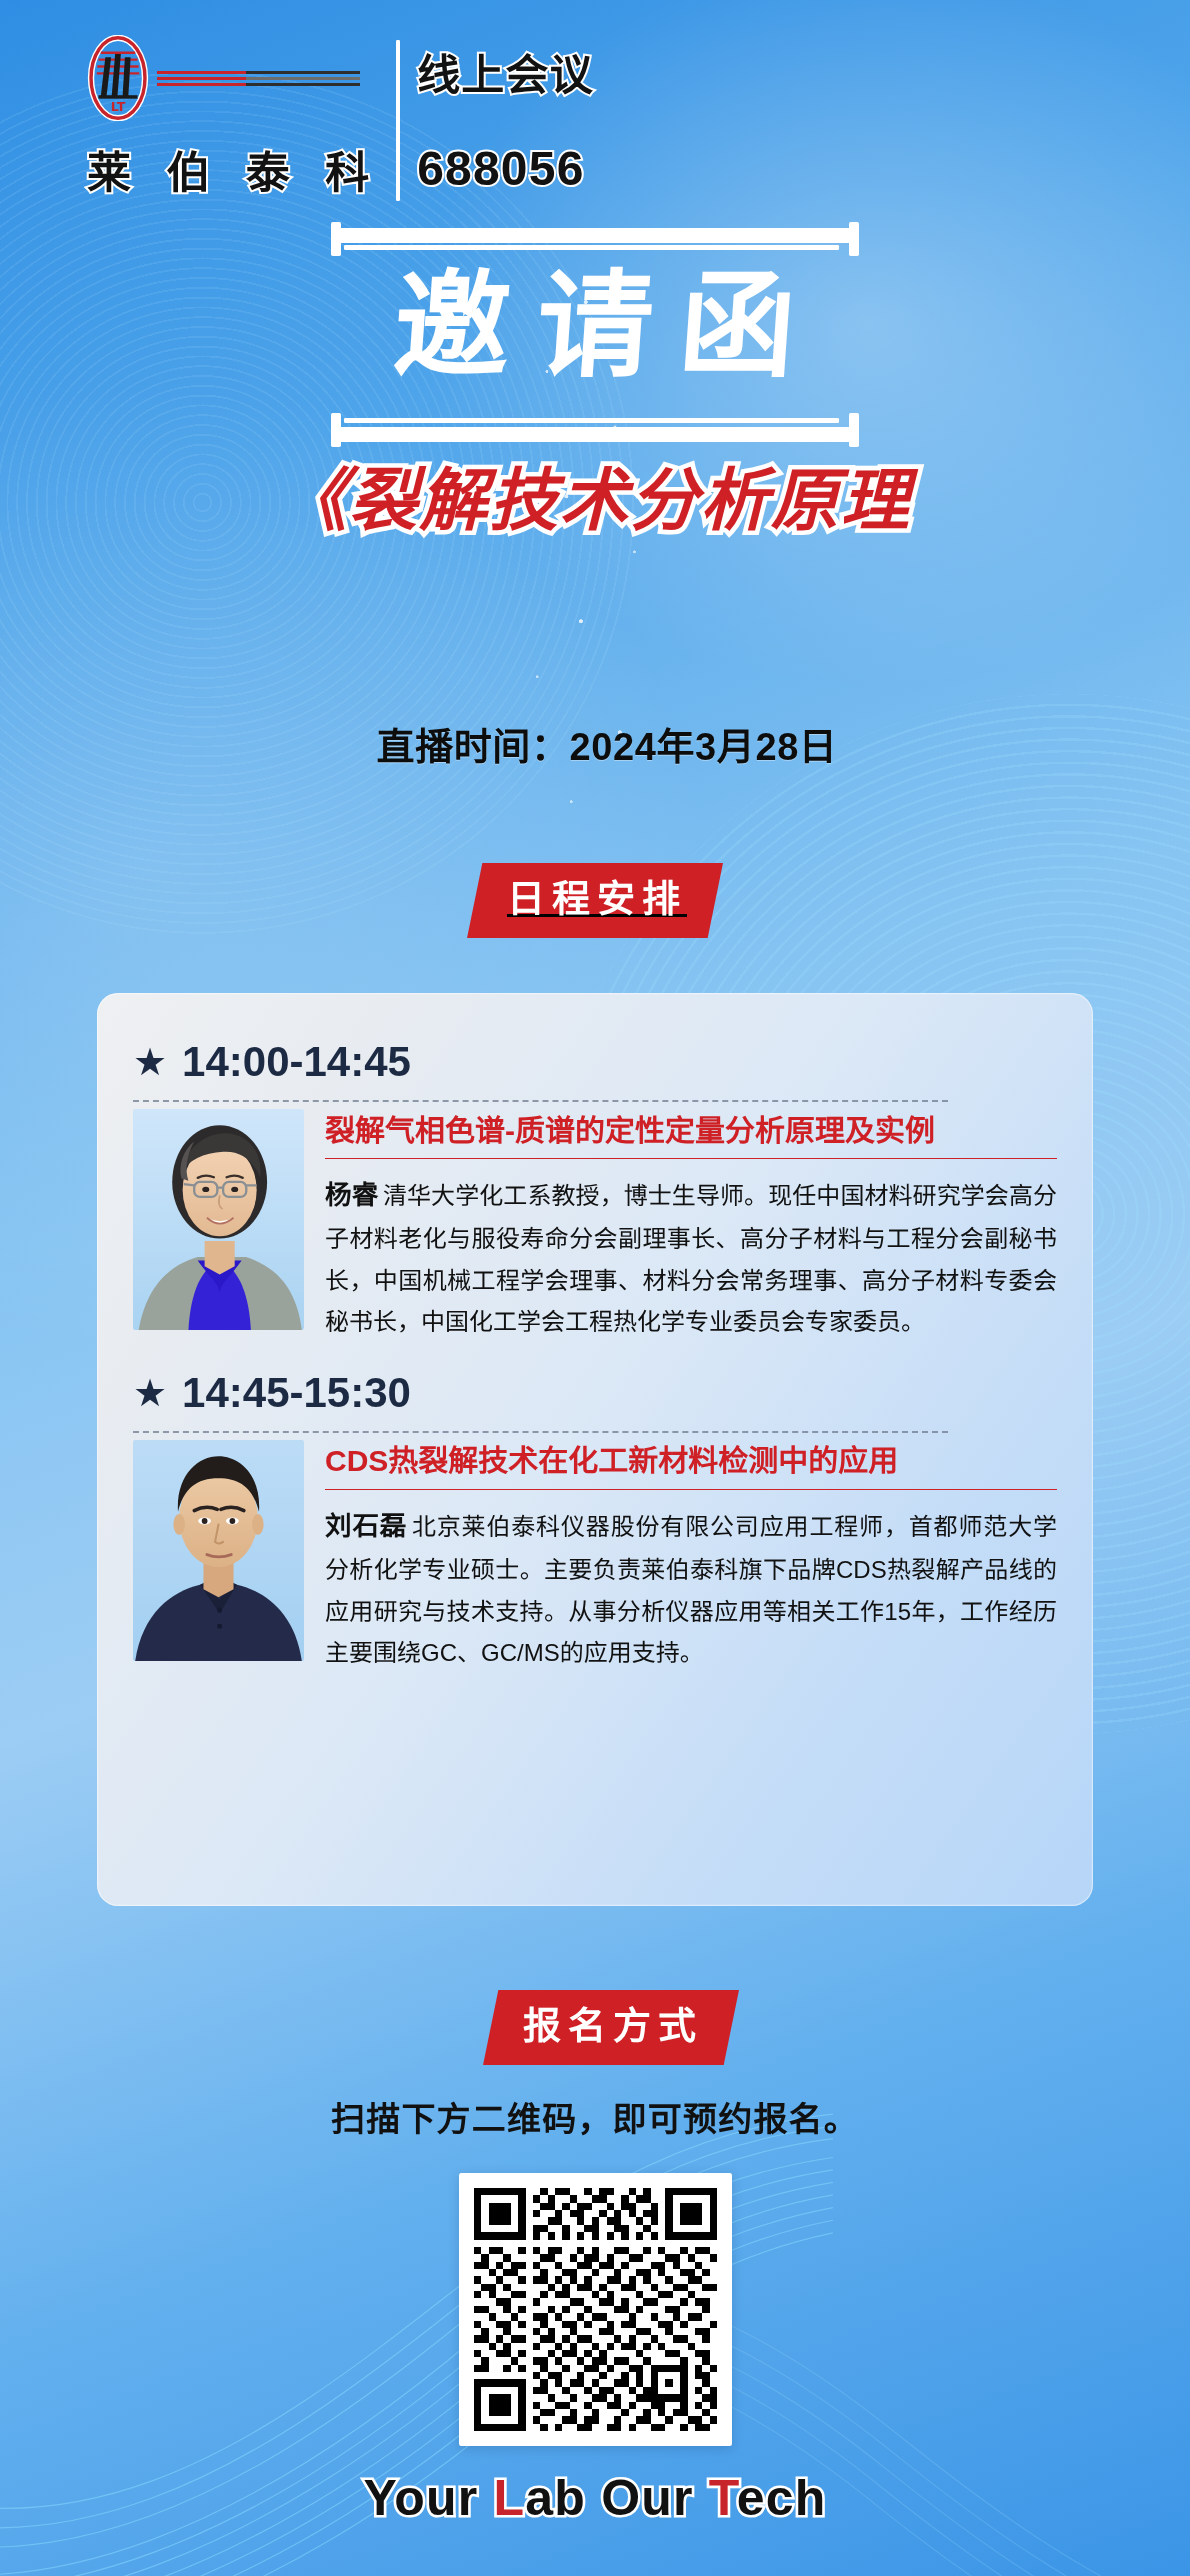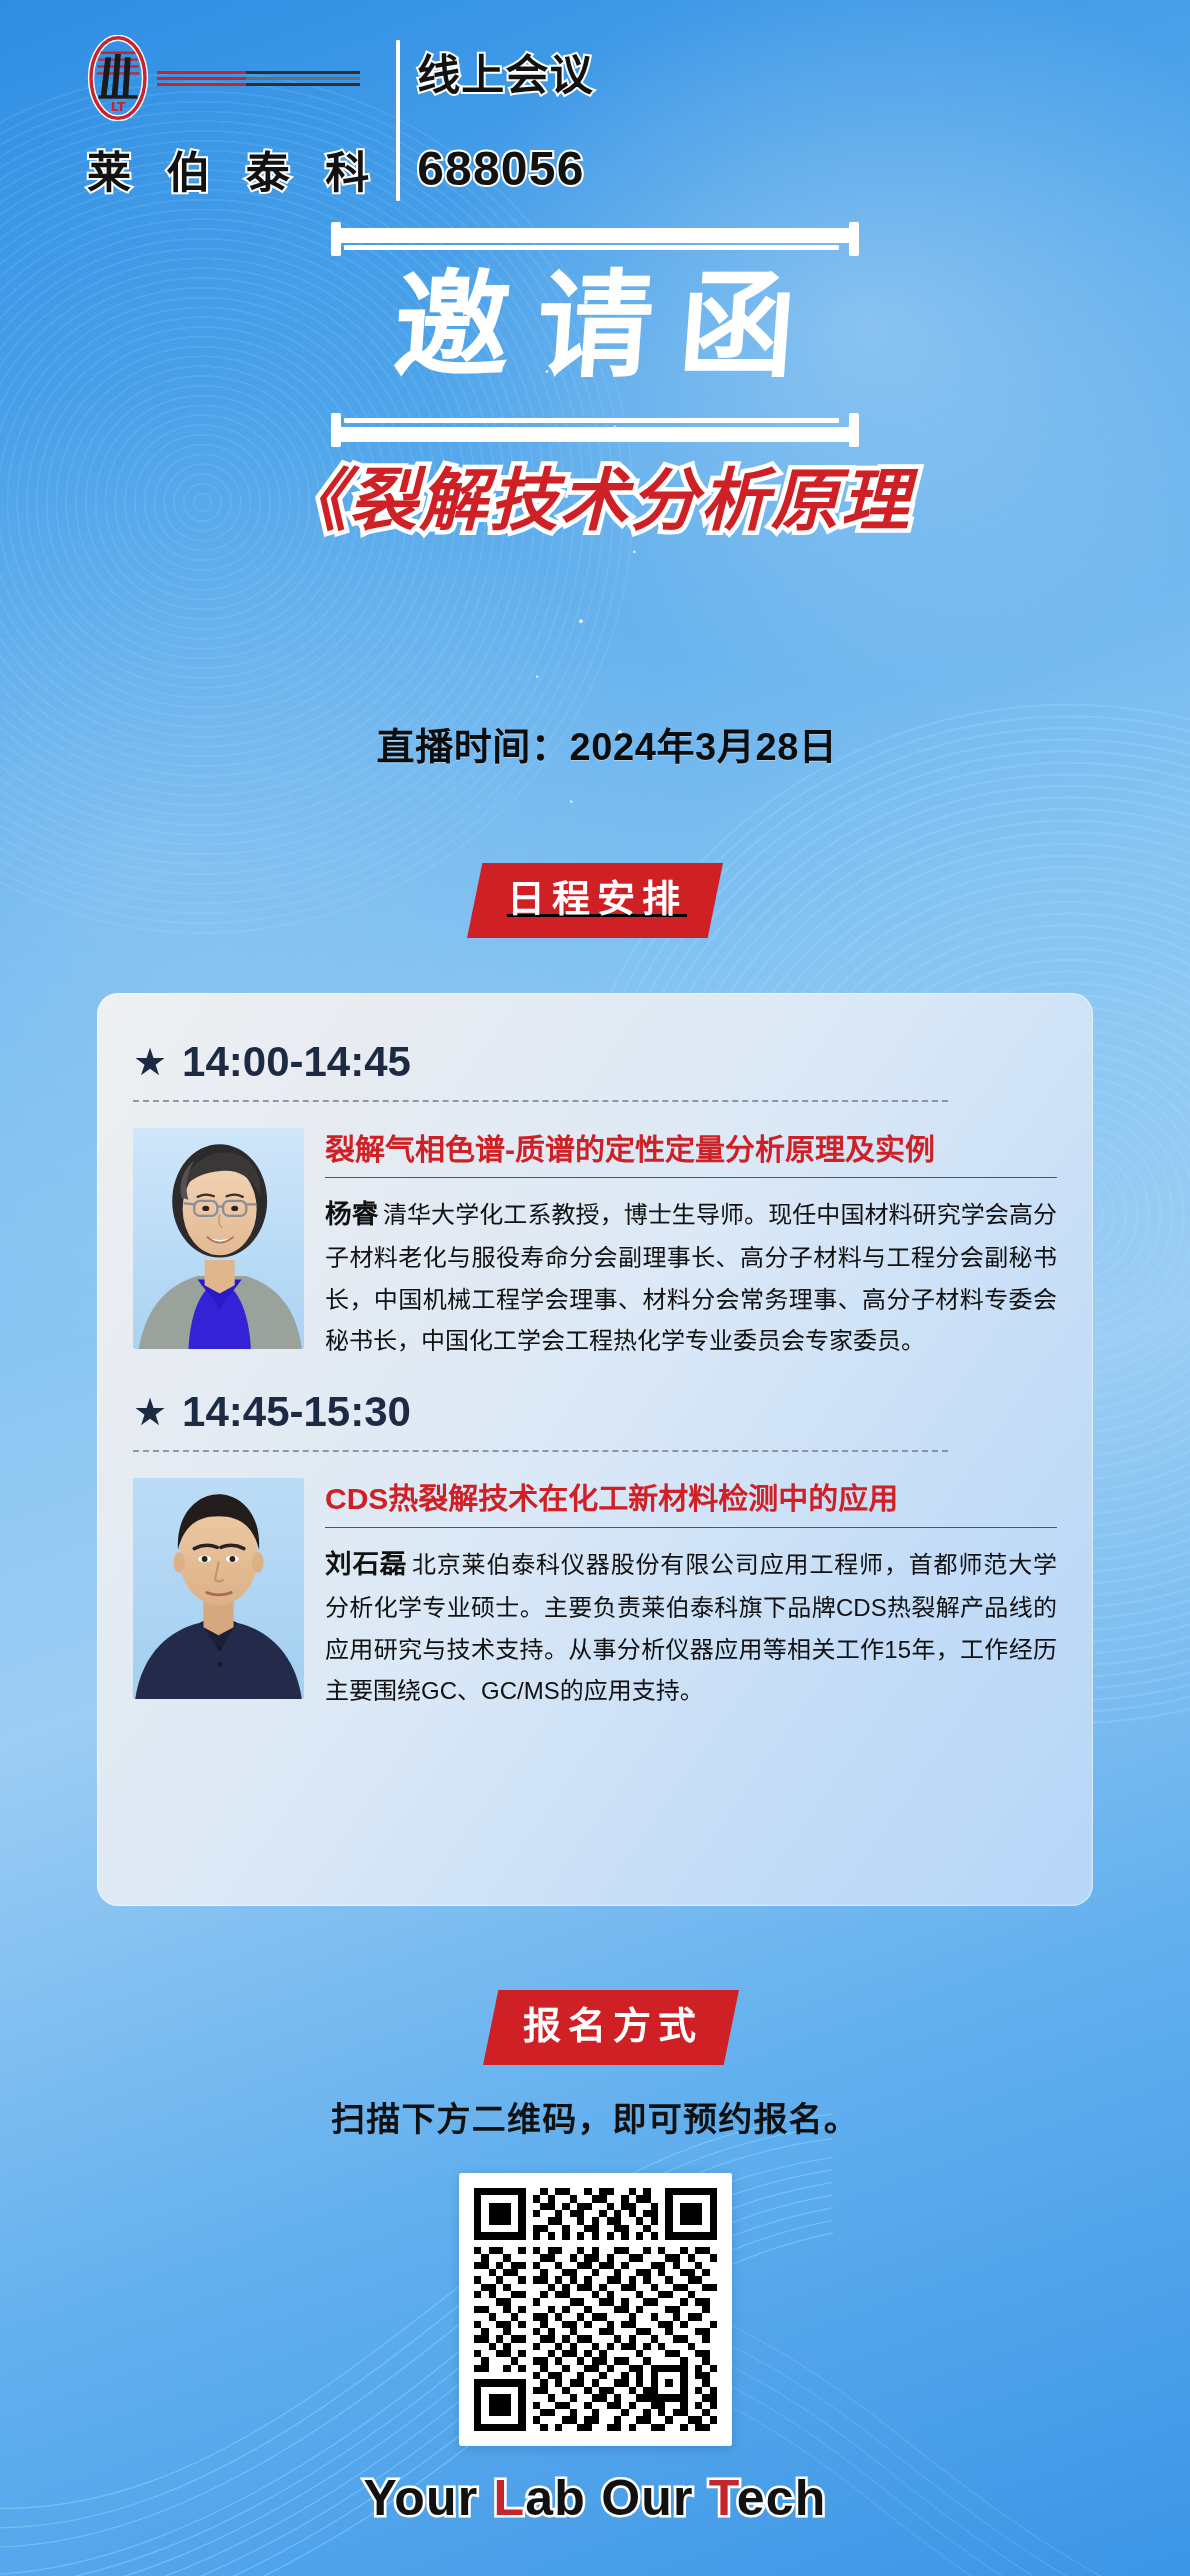--- a/index.html
+++ b/index.html
@@ -158,21 +158,21 @@
   }
   .session{position:relative;}
   .s1{padding:45px 36px 0 36px;}
   .s2{padding:26.6px 36px 0 36px;}
   .time-row{display:flex;align-items:center;}
   .star{font-size:38px;color:#1d2a44;line-height:1;margin-right:15px;}
   .time-txt{font-size:42px;font-weight:bold;color:#1d2a44;letter-spacing:0px;}
   .dash{
     margin:14px 0 0 0;height:0;border-top:2.9px dashed #6f7b8e;opacity:.75;width:815px;
   }
-  .talk{display:flex;margin-top:26px;}
+  .talk{display:flex;margin-top:7px;}
   .photo{
     width:171px;height:221px;flex:0 0 auto;margin-right:21px;
     border-radius:2.3px;overflow:hidden;position:relative;
   }
   .photo svg{display:block;width:100%;height:100%;}
   .talk-body{flex:1 1 auto;padding-top:3.5px;}
   .talk-title{
     font-size:30px;font-weight:bold;color:#cf2026;letter-spacing:0px;line-height:1.2;
     padding-bottom:9.2px;border-bottom:1.7px solid #cf2026;
   }

